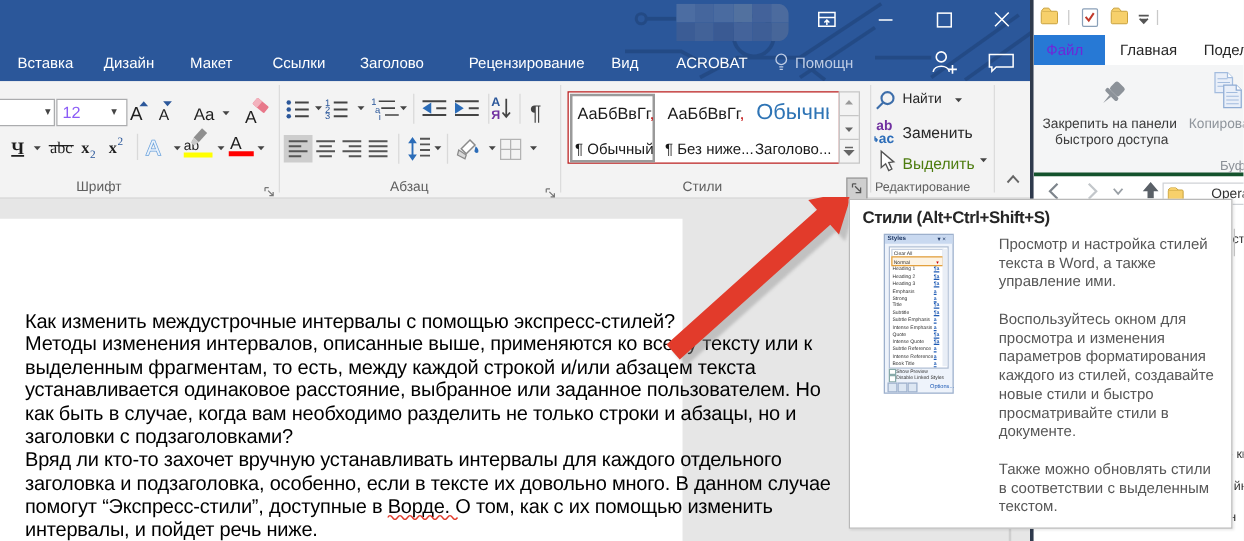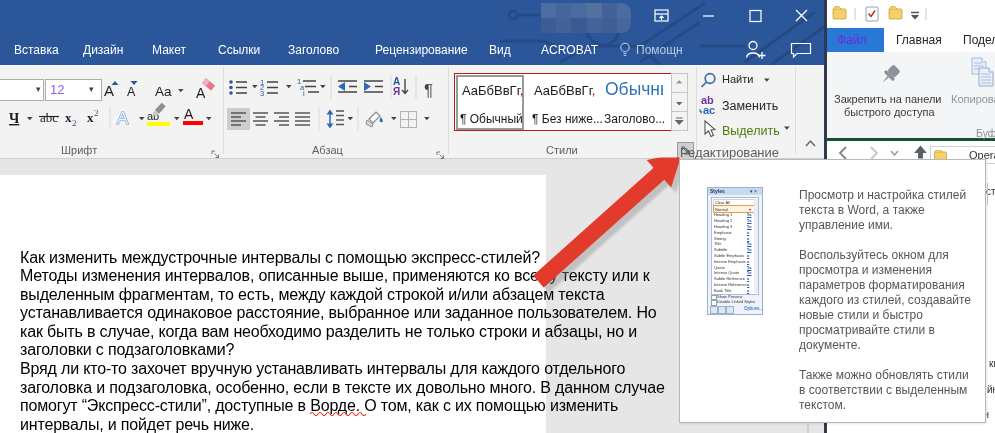--- a/index.html
+++ b/index.html
@@ -274,21 +274,21 @@
     </div>
 
     <div class="abs" style="left:223px;top:3px;width:1px;height:86px;background:#dcdcdc"></div>
     <div class="abs" style="left:448px;top:3px;width:1px;height:86px;background:#dcdcdc"></div>
     <div class="abs" style="left:696px;top:3px;width:1px;height:86px;background:#dcdcdc"></div>
     <div class="abs" style="left:795px;top:3px;width:1px;height:86px;background:#dcdcdc"></div>
 
     <div class="abs nw" style="left:61px;top:79px;font-size:11px;color:#5e5e5e">Шрифт</div>
     <div class="abs nw" style="left:312px;top:79px;font-size:11px;color:#5e5e5e">Абзац</div>
     <div class="abs nw" style="left:546px;top:79px;font-size:11px;color:#5e5e5e">Стили</div>
-    <div class="abs nw" style="left:680px;top:80px;font-size:13px;color:#5e5e5e">Редактирование</div>
+    <div class="abs nw" style="left:700px;top:80px;font-size:10px;color:#5e5e5e">Редактирование</div>
   </div>
 
   <div class="abs" style="left:0;top:159px;width:824px;height:274px;background:#e6e6e6;">
     <div class="abs" style="left:0;top:16px;width:546px;height:258px;background:#fff;">
       <div class="abs nw" id="doctext" style="left:20px;top:73.5px;font-size:16px;line-height:18.6px;letter-spacing:-0.17px;color:#000;">
 Как изменить междустрочные интервалы с помощью экспресс-стилей?<br>
 Методы изменения интервалов, описанные выше, применяются ко всему тексту или к<br>
 выделенным фрагментам, то есть, между каждой строкой и/или абзацем текста<br>
 устанавливается одинаковое расстояние, выбранное или заданное пользователем. Но<br>
 как быть в случае, когда вам необходимо разделить не только строки и абзацы, но и<br>
@@ -382,20 +382,21 @@
   <defs>
       <filter id="ash" x="-20%" y="-20%" width="140%" height="140%">
         <feGaussianBlur stdDeviation="1.3"></feGaussianBlur>
       </filter>
     </defs>
   <polygon points="15.4,138.1 135.8,30.3 128.8,22.5 164.2,15.6 153.4,50.1 146.4,42.3 26,150.1" fill="#8a8a8a" opacity="0.4" filter="url(#ash)" transform="translate(2.6,2.8)"></polygon>
   <polygon points="13.2,135.5 133.6,27.7 126.6,19.9 162,13 151.2,47.5 144.2,39.7 23.8,147.5" fill="#e23b2b"></polygon>
 </svg>
 
 <div class="abs" style="left:679px;top:158.5px;width:305px;height:262px;background:#fff;border:1px solid #b9b9b9;box-shadow:1px 1px 2px rgba(0,0,0,0.10)">
+  <div class="abs nw" style="left:10px;top:6px;font-size:13.5px;font-weight:bold;letter-spacing:-0.35px;color:#262626">Стили (Alt+Ctrl+Shift+S)</div>
   <div class="abs" style="left:27px;top:27px;width:54px;height:126px;background:#eef3fb;border:1px solid #9db0cc;font-family:'Liberation Sans',sans-serif">
 
     <div class="abs" style="left:0;top:0;width:54px;height:7px;background:#c9d9f0">
       <span class="abs nw" style="left:2px;top:0.5px;font-size:5px;font-weight:bold;color:#1f3864">Styles</span>
       <span class="abs nw" style="left:42px;top:0.5px;font-size:5px;color:#1f3864">▾ ×</span>
     </div>
 
     <div class="abs" style="left:3px;top:9px;width:46px;height:96px;background:#fff;border:1px solid #aebdd4;overflow:hidden">
       <div class="abs" style="left:1px;top:1px;width:40px;height:5.5px;border:1px solid #c8d2e2">
           <span class="abs nw" style="left:1px;top:0;font-size:4px;color:#333">Clear All</span>

